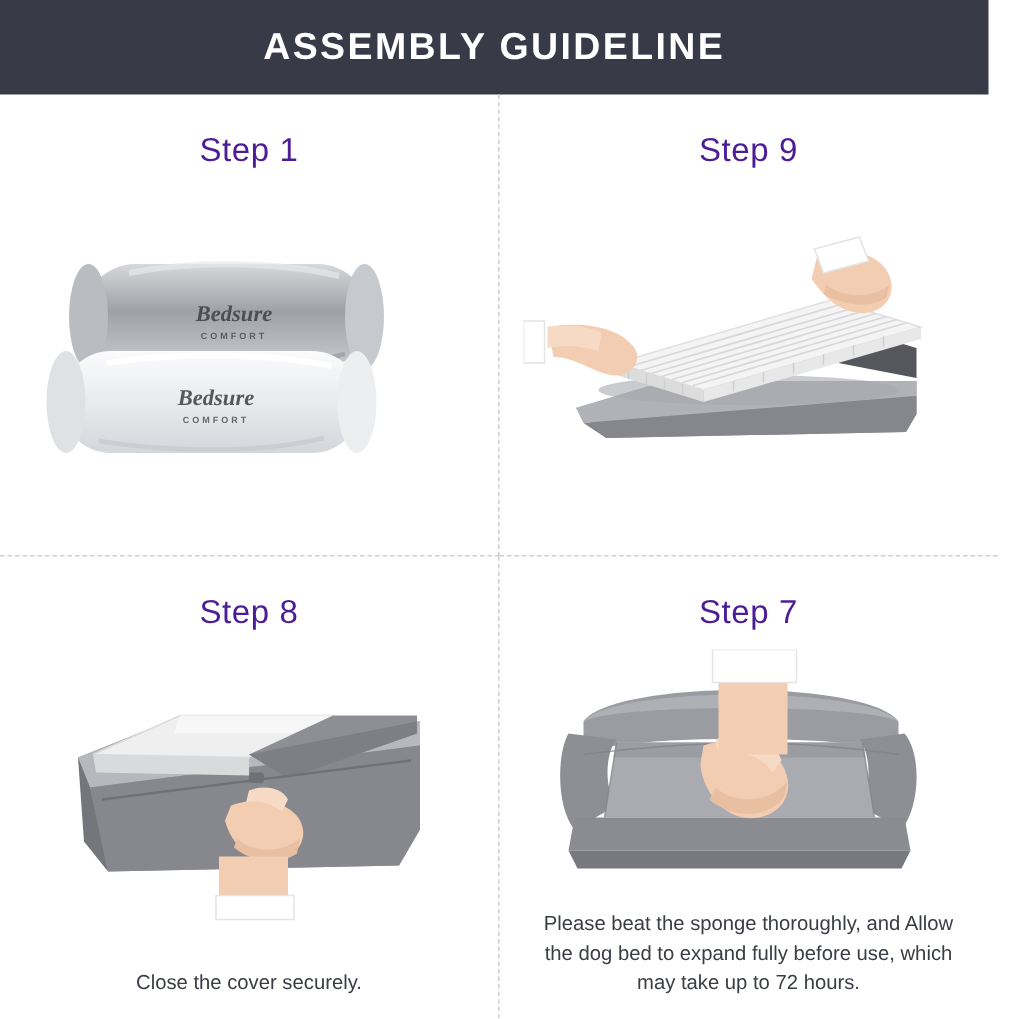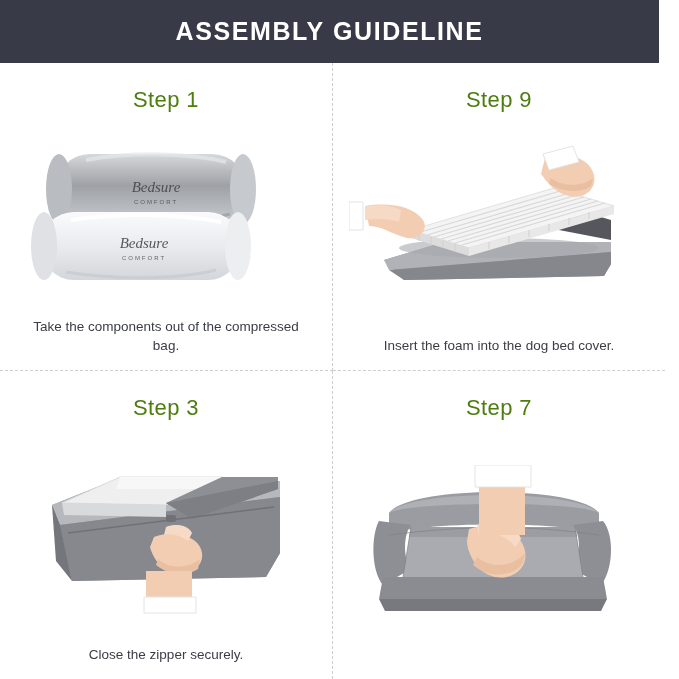--- a/index.html
+++ b/index.html
@@ -52,32 +52,33 @@
     align-items: center;
     padding: 14px 16px 10px 16px;
     box-sizing: border-box;
   }
   
   .cell.col-left { border-right: 1px dashed #cfcfcf; }
   .cell.row-top { border-bottom: 1px dashed #cfcfcf; }
 
   .step-title {
     font-size: 22px;
-    color: #4d7c0f;
+    color: #4c1d95;
     font-weight: normal;
     margin: 10px 0 4px 0;
     letter-spacing: 0.4px;
   }
   .art {
     flex: 1 1 auto;
     width: 100%;
     display: flex;
     align-items: center;
     justify-content: flex-start;
     position: relative;
+    font-weight: bold;
   }
   .caption {
     font-size: 13.5px;
     color: #3b3d45;
     text-align: center;
     line-height: 1.45;
     padding: 0 10px 4px 10px;
     max-width: 300px;
   }
   .caption.wide { max-width: 320px; }
@@ -126,21 +127,20 @@
             <rect x="25" y="78" width="200" height="68" rx="33" fill="url(#g2)"></rect>
             <ellipse cx="28" cy="112" rx="13" ry="34" fill="#dfe1e4"></ellipse>
             <ellipse cx="222" cy="112" rx="13" ry="34" fill="#eceef0"></ellipse>
             <path d="M55 86 C 100 79, 160 79, 205 88" stroke="#ffffff" stroke-width="4" fill="none" opacity="0.9"></path>
             <path d="M50 138 C 100 146, 160 146, 200 136" stroke="#c3c6ca" stroke-width="3" fill="none" opacity="0.6"></path>
             <text x="128" y="114" font-family="Liberation Serif, serif" font-size="15" fill="#55575b" text-anchor="middle" font-style="italic">Bedsure</text>
             <text x="128" y="126" font-family="Liberation Sans, sans-serif" font-size="6" letter-spacing="2" fill="#65676b" text-anchor="middle">COMFORT</text>
           </g>
         </svg>
       </div>
-      <div class="caption">Take the components out of the compressed bag.</div>
     </div>
 
     <div class="cell row-top">
       <div class="step-title">Step 9</div>
       <div class="art">
         <svg width="300" height="165" viewBox="0 0 300 165">
 
           <g>
             <path d="M35 116 L95 98 L262 98 L262 120 L255 132 L55 136 Z" fill="#9a9ca1"></path>
             <path d="M35 116 L95 98 L262 98 L262 108 L40 126 Z" fill="#b0b2b7"></path>
@@ -183,25 +183,24 @@
             <path d="M14 58 L14 86 L0 86 L0 58 Z" fill="#ffffff" stroke="#e4e4e4" stroke-width="1"></path>
           </g>
 
           <g>
             <path d="M196 14 C 214 8, 238 12, 244 28 C 250 44, 236 56, 220 52 C 206 49, 198 38, 192 30 Z" fill="#f2cdb2"></path>
             <path d="M200 40 C 214 48, 232 50, 242 42 L244 34 C 232 44, 212 42, 202 34 Z" fill="#e9bfa2"></path>
             <path d="M194 10 L224 2 L230 18 L200 26 Z" fill="#ffffff" stroke="#e4e4e4" stroke-width="1"></path>
           </g>
         </svg>
       </div>
-      <div class="caption">Insert the foam into the dog bed cover.</div>
     </div>
 
     <div class="cell col-left">
-      <div class="step-title">Step 3</div>
+      <div class="step-title">Step 8</div>
       <div class="art">
         <svg width="300" height="180" viewBox="0 0 300 180">
 
           <g>
             <path d="M36 60 L96 36 L264 36 L264 108 L250 132 L56 136 Z" fill="#9b9da2"></path>
             <path d="M36 60 L96 36 L264 36 L264 52 L44 80 Z" fill="#b6b8bd"></path>
             <path d="M44 80 L264 52 L264 108 L250 132 L56 136 Z" fill="#86888d"></path>
             <path d="M36 60 L44 80 L56 136 L40 116 Z" fill="#74767b"></path>
           </g>
 
@@ -225,21 +224,21 @@
 
           <g>
             <path d="M138 92 C 160 84, 184 92, 186 108 C 188 124, 170 132, 154 126 C 142 122, 136 110, 134 102 Z" fill="#f2cdb2"></path>
             <path d="M150 82 C 160 78, 172 80, 176 88 L172 96 C 164 90, 156 88, 148 90 Z" fill="#f7dac5"></path>
             <path d="M140 120 C 152 130, 170 132, 182 124 L184 114 C 172 124, 152 124, 142 114 Z" fill="#e9bfa2"></path>
             <path d="M130 126 L176 126 L176 160 L130 160 Z" fill="#f2cdb2"></path>
             <path d="M128 152 L180 152 L180 168 L128 168 Z" fill="#ffffff" stroke="#e4e4e4" stroke-width="1"></path>
           </g>
         </svg>
       </div>
-      <div class="caption">Close the zipper securely.</div>
+      <div class="caption">Close the cover securely.</div>
     </div>
 
     <div class="cell">
       <div class="step-title">Step 7</div>
       <div class="art">
         <svg width="300" height="165" viewBox="0 0 300 165">
 
           <g>
 
             <path d="M40 48 C 60 20, 230 20, 250 48 L250 70 C 230 56, 60 56, 40 70 Z" fill="#9a9ca1"></path>
@@ -264,16 +263,17 @@
 
           <g>
             <path d="M120 64 C 142 56, 172 64, 176 86 C 180 106, 158 118, 140 110 C 126 104, 118 86, 118 76 Z" fill="#f2cdb2"></path>
             <path d="M128 60 C 146 52, 168 60, 172 74 L166 82 C 158 70, 142 66, 130 70 Z" fill="#f7dac5"></path>
             <path d="M124 100 C 140 114, 164 112, 174 98 L176 88 C 164 102, 142 104, 128 92 Z" fill="#e9bfa2"></path>
             <path d="M130 8 L176 8 L176 70 L130 70 Z" fill="#f2cdb2"></path>
             <path d="M126 0 L182 0 L182 22 L126 22 Z" fill="#ffffff" stroke="#e4e4e4" stroke-width="1"></path>
           </g>
         </svg>
       </div>
+      <div class="caption wide">Please beat the sponge thoroughly, and Allow the dog bed to expand fully before use, which may take up to 72 hours.</div>
     </div>
 
   </div>
 </div>
 
 </body></html>

